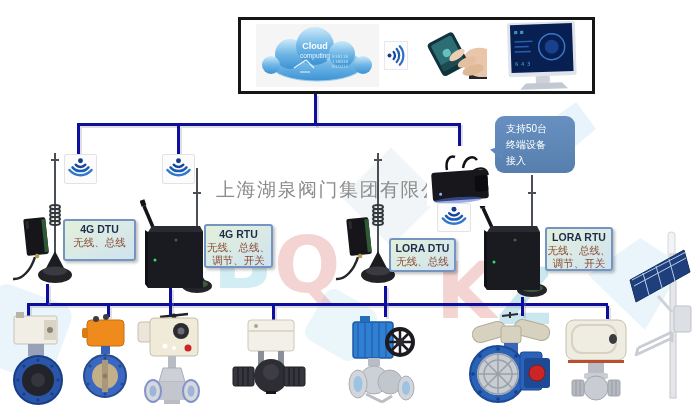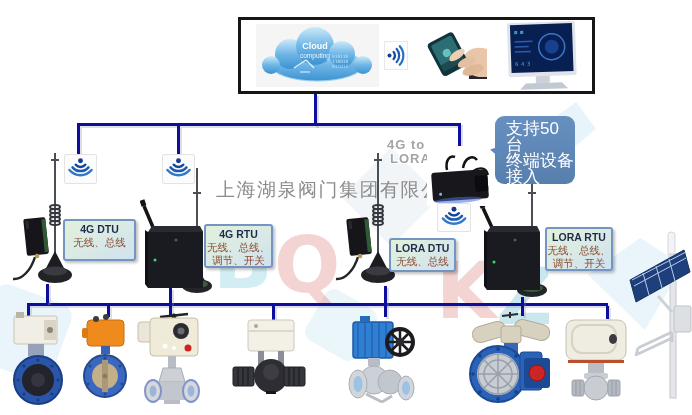--- a/index.html
+++ b/index.html
@@ -6,22 +6,22 @@
   #stage{position:relative;width:692px;height:415px;background:#fff;overflow:hidden;font-family:"Liberation Sans",sans-serif;}
   .abs{position:absolute;}
   .line{position:absolute;background:#0d0d9e;box-shadow:2px 2px 0 rgba(150,150,150,.30);}
   .wmshape{position:absolute;opacity:.55;}
   .wmletter{position:absolute;font-weight:bold;font-family:"DejaVu Sans",sans-serif;}
   .dlabel{position:absolute;border:2px solid #7495c2;border-radius:3px;
     background:linear-gradient(150deg,#e2f0da 0%,#d9e9e6 55%,#cfe2f0 100%);
     box-shadow:2px 2px 3px rgba(0,0,0,.25);text-align:center;box-sizing:border-box;padding-top:2px;}
   .dlabel .t{font-weight:bold;color:#1d2c4c;font-size:10.5px;line-height:13px;}
   .dlabel .s{color:#8a4a33;font-size:10.5px;line-height:13px;}
-  .bubble{position:absolute;left:495px;top:116px;width:80px;height:68px;background:linear-gradient(180deg,#6790c0,#577fae);border-radius:9px;
-    color:#fff;font-size:17px;line-height:16px;padding:5px 0 16px 11px;box-sizing:border-box;}
+  .bubble{position:absolute;left:495px;top:116px;width:80px;height:57px;background:linear-gradient(180deg,#6790c0,#577fae);border-radius:9px;
+    color:#fff;font-size:10px;line-height:16px;padding:5px 0 16px 11px;box-sizing:border-box;}
   .bubble .tail{position:absolute;left:-13px;top:26px;width:0;height:0;border:8px solid transparent;
     border-right:14px solid #5e88ba;transform:rotate(12deg);}
   .company{position:absolute;left:216px;top:177px;font-size:19px;color:#8c8c8c;letter-spacing:1.5px;z-index:2;}
   .gcap{position:absolute;left:387px;top:138px;z-index:2;font-weight:bold;font-size:13px;line-height:14px;
     color:#a4a4a4;text-shadow:1px 1px 0 #fff,-1px -1px 0 #fff,1px -1px 0 #fff,-1px 1px 0 #fff;letter-spacing:1px;}
   .photo{position:absolute;background:#fbfbfb;}
   .wifi{position:absolute;background:#fcfcfc;border:1px solid #e3e3e3;border-radius:2px;}
 </style>
 </head>
 <body>
@@ -257,24 +257,20 @@
       <path d="M46 25 C 53 20, 60 22, 61 29" stroke="#121215" stroke-width="2" fill="none"></path>
       <g transform="rotate(-4 32 39)">
         <rect x="5" y="25" width="56" height="29" rx="3" fill="#17171c"></rect>
         <rect x="48" y="31" width="13" height="16" rx="2" fill="#0c0c10"></rect>
         <ellipse cx="30" cy="54" rx="24" ry="3" fill="#4a6cd4" opacity=".55"></ellipse>
         <circle cx="13" cy="47" r="1.5" fill="#7fb2ff"></circle>
       </g>
     </svg>
   </div>
 
-  <div class="gcap">
-    <div>4G to</div>
-    <div style="padding-left:3px;">LORA</div>
-  </div>
 
   <div class="bubble" style="z-index:6;">
     <div class="tail"></div>
     <div>支持50台</div>
     <div>终端设备</div>
     <div>接入</div>
   </div>
 
   <div class="dlabel" style="left:63px;top:219px;width:73px;height:42px;z-index:6;">
     <div class="t">4G DTU</div>

